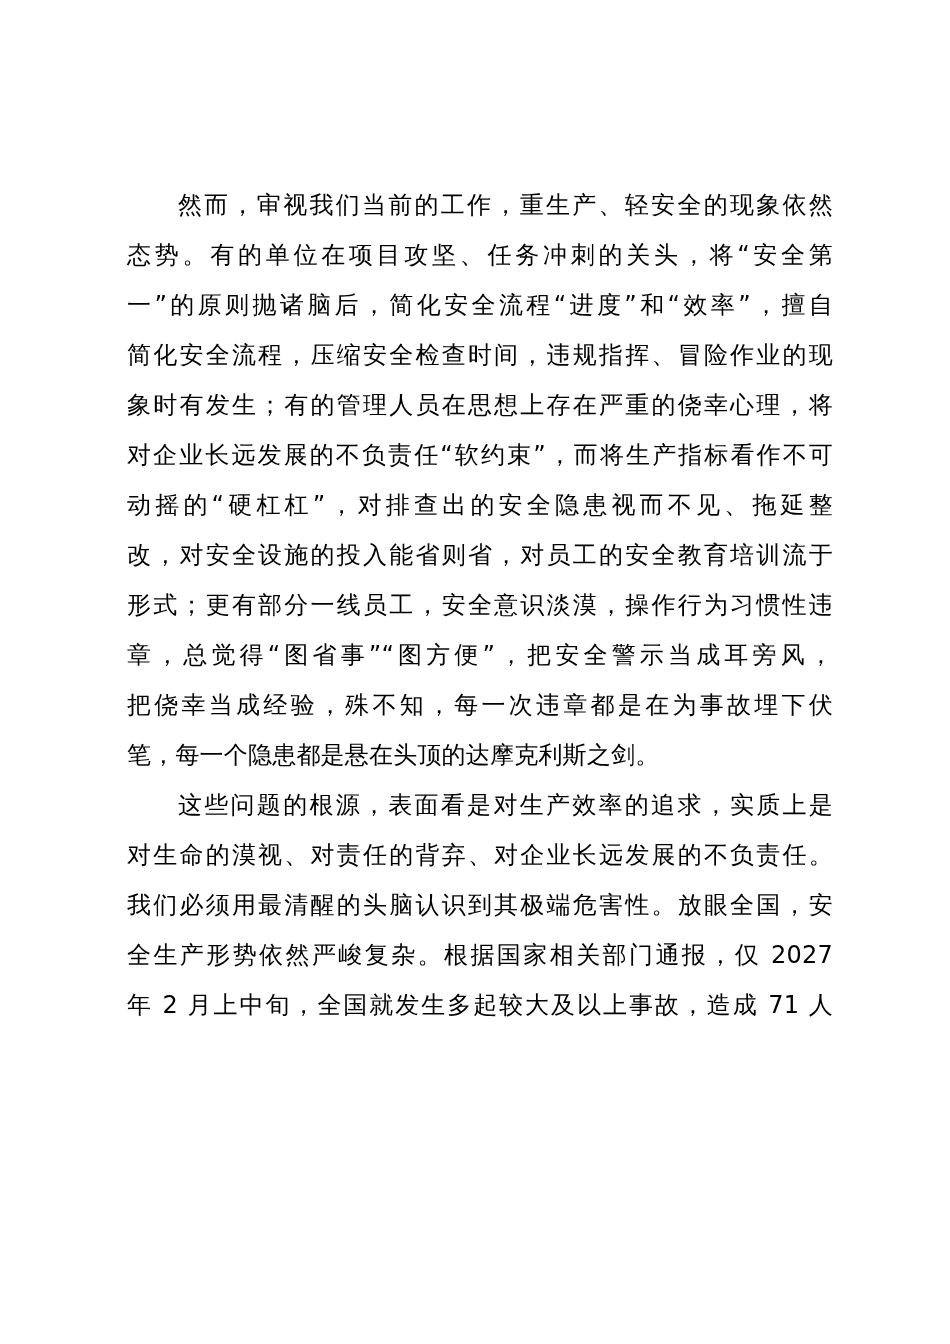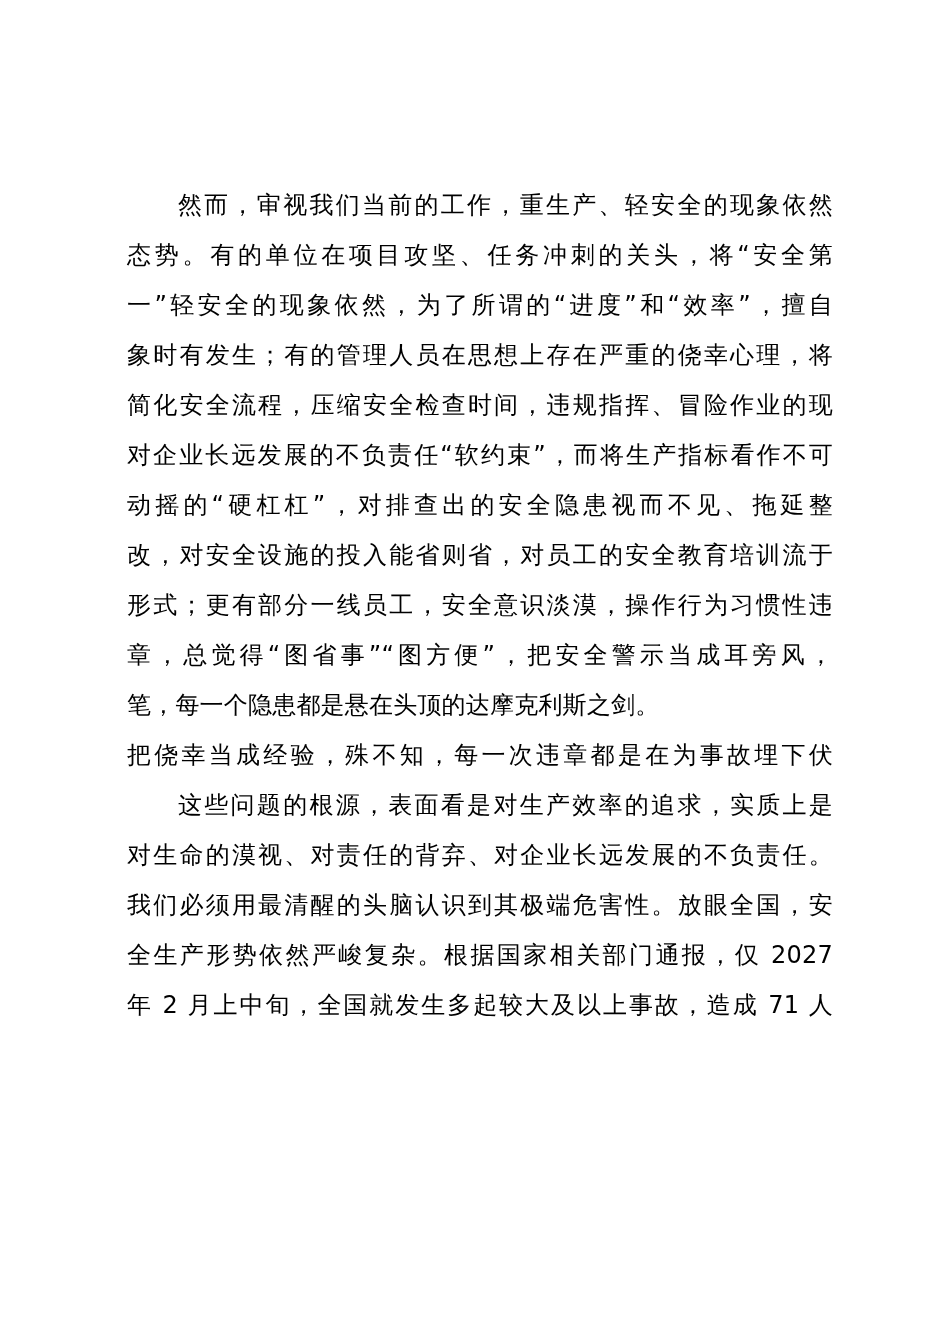--- a/index.html
+++ b/index.html
@@ -47,30 +47,30 @@
 </style>
 </head>
 <body>
 
 <div class="page">
   <div class="content">
 
     <div class="paragraph">
       <span class="line indent justify">然而，审视我们当前的工作，重生产、轻安全的现象依然</span>
       <span class="line justify">态势。有的单位在项目攻坚、任务冲刺的关头，将“安全第</span>
-      <span class="line justify">一”轻安全的现象依然，为了所谓的“进度”和“效率”，擅自</span>
+      <span class="line justify">一”的原则抛诸脑后，简化安全流程“进度”和“效率”，擅自</span>
+      <span class="line justify">简化安全流程，压缩安全检查时间，违规指挥、冒险作业的现</span>
       <span class="line justify">象时有发生；有的管理人员在思想上存在严重的侥幸心理，将</span>
-      <span class="line justify">简化安全流程，压缩安全检查时间，违规指挥、冒险作业的现</span>
       <span class="line justify">对企业长远发展的不负责任“软约束”，而将生产指标看作不可</span>
       <span class="line justify">动摇的“硬杠杠”，对排查出的安全隐患视而不见、拖延整</span>
       <span class="line justify">改，对安全设施的投入能省则省，对员工的安全教育培训流于</span>
       <span class="line justify">形式；更有部分一线员工，安全意识淡漠，操作行为习惯性违</span>
       <span class="line justify">章，总觉得“图省事”“图方便”，把安全警示当成耳旁风，</span>
+      <span class="line justify">把侥幸当成经验，殊不知，每一次违章都是在为事故埋下伏</span>
       <span class="line">笔，每一个隐患都是悬在头顶的达摩克利斯之剑。</span>
-      <span class="line justify">把侥幸当成经验，殊不知，每一次违章都是在为事故埋下伏</span>
     </div>
 
     <div class="paragraph">
       <span class="line indent justify">这些问题的根源，表面看是对生产效率的追求，实质上是</span>
       <span class="line justify">对生命的漠视、对责任的背弃、对企业长远发展的不负责任。</span>
       <span class="line justify">我们必须用最清醒的头脑认识到其极端危害性。放眼全国，安</span>
       <span class="line justify">全生产形势依然严峻复杂。根据国家相关部门通报，仅 2027</span>
       <span class="line justify">年 2 月上中旬，全国就发生多起较大及以上事故，造成 71 人</span>
     </div>
 

